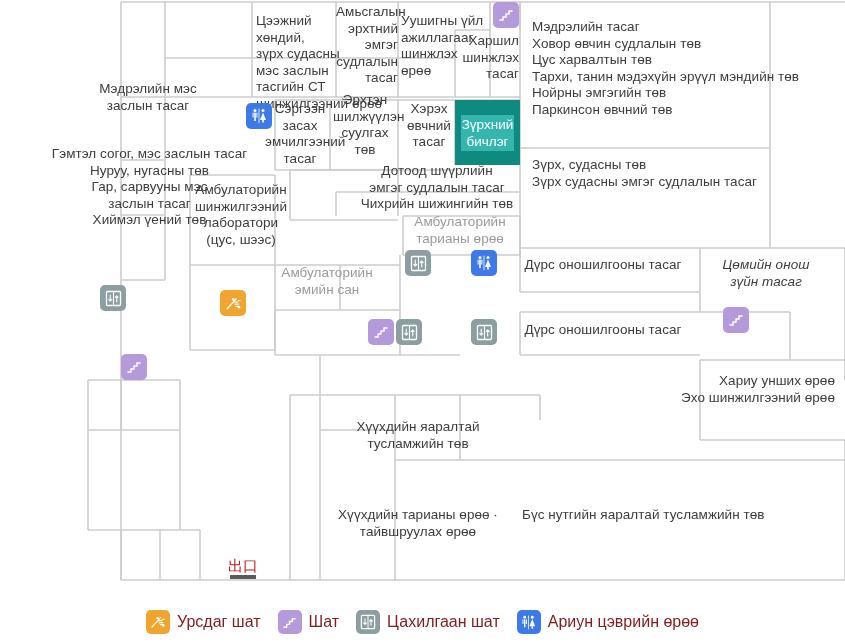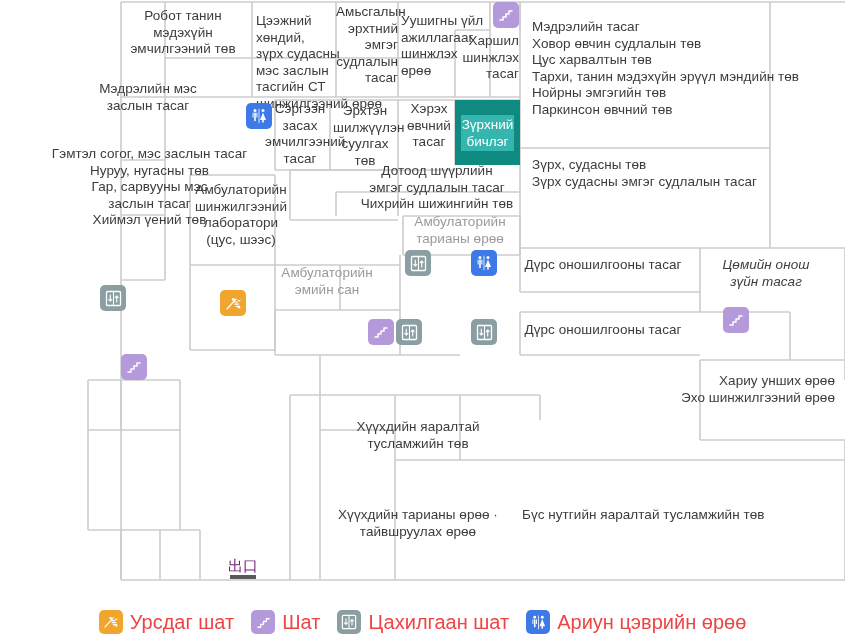--- a/index.html
+++ b/index.html
@@ -69,38 +69,38 @@
   .ico svg { display: block; }
   .ico.escalator { background: #f0a62e; }
   .ico.stairs    { background: #b49ada; }
   .ico.elevator  { background: #8b9fa3; }
   .ico.restroom  { background: #3d7ae8; }
 
   
   #exit {
     position: absolute;
     text-align: center;
-    color: #701a75;
+    color: #b91c1c;
   }
   #exit .gly { font-size: 15px; line-height: 16px; font-family: "DejaVu Sans", sans-serif; }
   #exit .bar { width: 26px; height: 4px; background: #5a5a5a; margin: 1px auto 0; }
 
   
   #legend {
     position: absolute;
     left: 0; top: 600px;
     width: 845px; height: 44px;
     display: flex;
     align-items: center;
     justify-content: center;
     gap: 17px;
   }
   .legitem { display: flex; align-items: center; gap: 7px; }
   .legitem .ico { position: static; width: 24px; height: 24px; }
-  .legitem .ltxt { font-size: 20px; color: #ef4444; white-space: nowrap; }
+  .legitem .ltxt { font-size: 16px; color: #7f1d1d; white-space: nowrap; }
 </style>
 </head>
 <body>
 
 <div id="app">
 
   <div id="plan">
     <svg viewBox="0 0 845 600" xmlns="http://www.w3.org/2000/svg" fill="none" stroke="#cccccc" stroke-width="1.6" shape-rendering="geometricPrecision">
 
       <path d="M121 2 L845 2"></path>
@@ -210,23 +210,20 @@
 
       <path d="M290 530 L290 580"></path>
       <path d="M395 460 L395 580"></path>
       <path d="M460 460 L845 460"></path>
       <path d="M845 440 L845 580"></path>
 
       <path d="M520 2 L520 30"></path>
     </svg>
   </div>
 
-  <div class="lbl c" style="left:128px; top:8px; width:110px;">Робот танин
-мэдэхүйн
-эмчилгээний төв</div>
 
   <div class="lbl l" style="left:256px; top:4px; width:86px;">Цээжний
 хөндий,
 зүрх судасны
 мэс заслын
 тасгийн СТ
 шинжилгээний өрөө</div>
 
   <div class="lbl r" style="left:336px; top:4px; width:62px;">Амьсгалын
 эрхтний
@@ -244,21 +241,21 @@
 тасаг</div>
 
   <div class="lbl c" style="left:68px; top:81px; width:160px;">Мэдрэлийн мэс
 заслын тасаг</div>
 
   <div class="lbl c" style="left:265px; top:101px; width:70px;">Сэргээн
 засах
 эмчилгээний
 тасаг</div>
 
-  <div class="lbl c" style="left:333px; top:103px; width:64px;">Эрхтэн
+  <div class="lbl c" style="left:333px; top:92px; width:64px;">Эрхтэн
 шилжүүлэн
 суулгах
 төв</div>
 
   <div class="lbl c" style="left:402px; top:101px; width:54px;">Хэрэх
 өвчний
 тасаг</div>
 
   <div class="lbl c" style="left:0px; top:146px; width:217px;margin-left:41px;">Гэмтэл согог, мэс заслын тасаг
 Нуруу, нугасны төв

